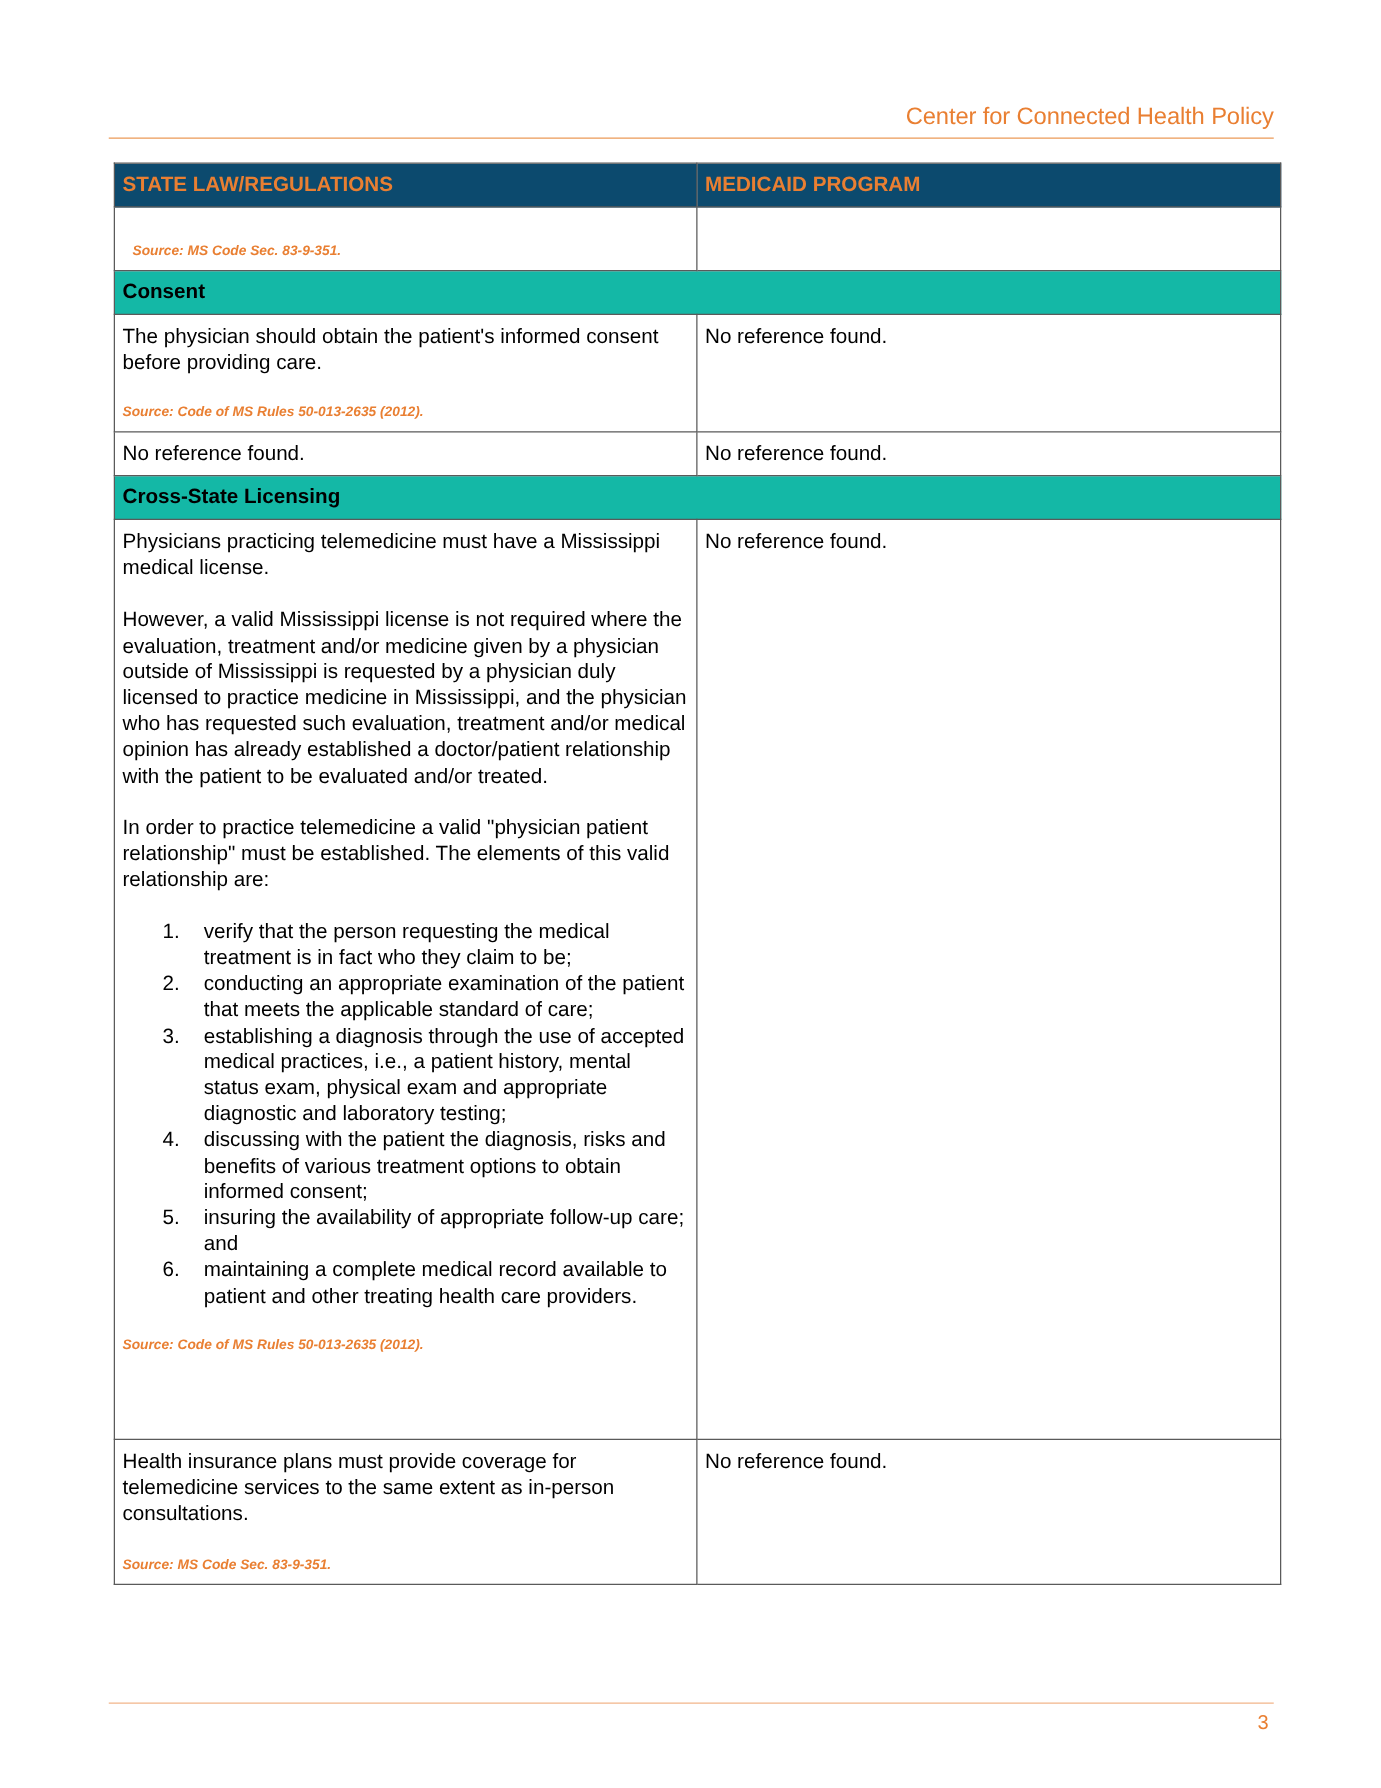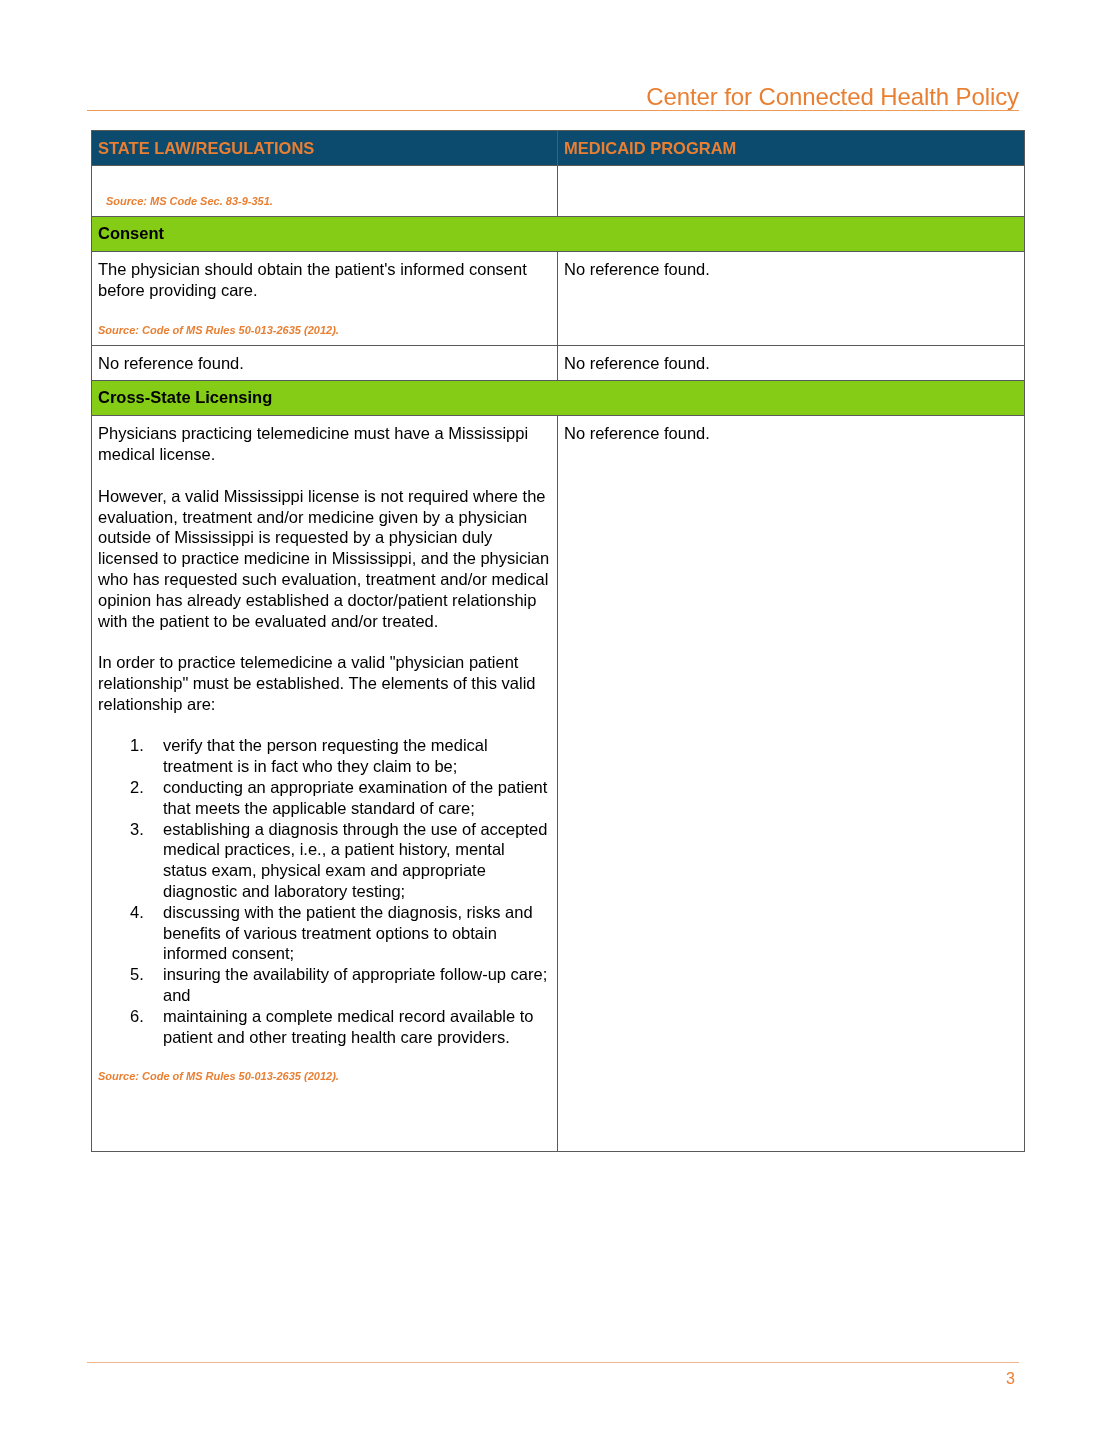--- a/index.html
+++ b/index.html
@@ -8,21 +8,21 @@
       background: #ffffff;
       font-family: "Liberation Sans", sans-serif;
       color: #000;
       overflow: hidden;
     }
     .page { position: relative; width: 1105px; height: 1430px; }
 
     .doc-header-title {
       position: absolute;
       right: 86px; top: 83px;
-      font-size: 24px;
+      font-size: 19px;
       color: #E97F32;
       letter-spacing: -0.1px;
     }
     .doc-header-rule {
       position: absolute;
       left: 87px; top: 110px;
       width: 932px; height: 1px;
       background: #EC9A58;
     }
 
@@ -45,21 +45,21 @@
     col.c2 { width: 467px; }
 
     tr.col-header th {
       background: #0c4a6e;
       color: #E97F32;
       font-weight: bold;
       height: 35px;
       padding-top: 7px;
     }
     tr.section td {
-      background: #84cc16;
+      background: #14b8a6;
       font-weight: bold;
       height: 35px;
       padding-top: 6px;
     }
     .source {
       color: #E97F32;
       font-weight: bold;
       font-style: italic;
       font-size: 11px;
       line-height: 18px;
@@ -153,18 +153,25 @@
           <li><span class="num">3.</span><span>establishing a diagnosis through the use of accepted medical practices, i.e., a patient history, mental status exam, physical exam and appropriate diagnostic and laboratory testing;</span></li>
           <li><span class="num">4.</span><span>discussing with the patient the diagnosis, risks and benefits of various treatment options to obtain informed consent;</span></li>
           <li><span class="num">5.</span><span>insuring the availability of appropriate follow-up care; and</span></li>
           <li><span class="num">6.</span><span>maintaining a complete medical record available to patient and other treating health care providers.</span></li>
         </ol>
         <div class="source" style="margin-top:20px;">Source: Code of MS Rules 50-013-2635 (2012).</div>
       </td>
       <td>No reference found.</td>
     </tr>
 
+    <tr style="height:113px;">
+      <td>
+        <div class="para-block">Health insurance plans must provide coverage for telemedicine services to the same extent as in-person consultations.</div>
+        <div class="source">Source: MS Code Sec. 83-9-351.</div>
+      </td>
+      <td>No reference found.</td>
+    </tr>
   </tbody>
     </table>
 
   <div class="doc-footer-rule"></div>
   <div class="page-number">3</div>
 </div>
 
 </body></html>

